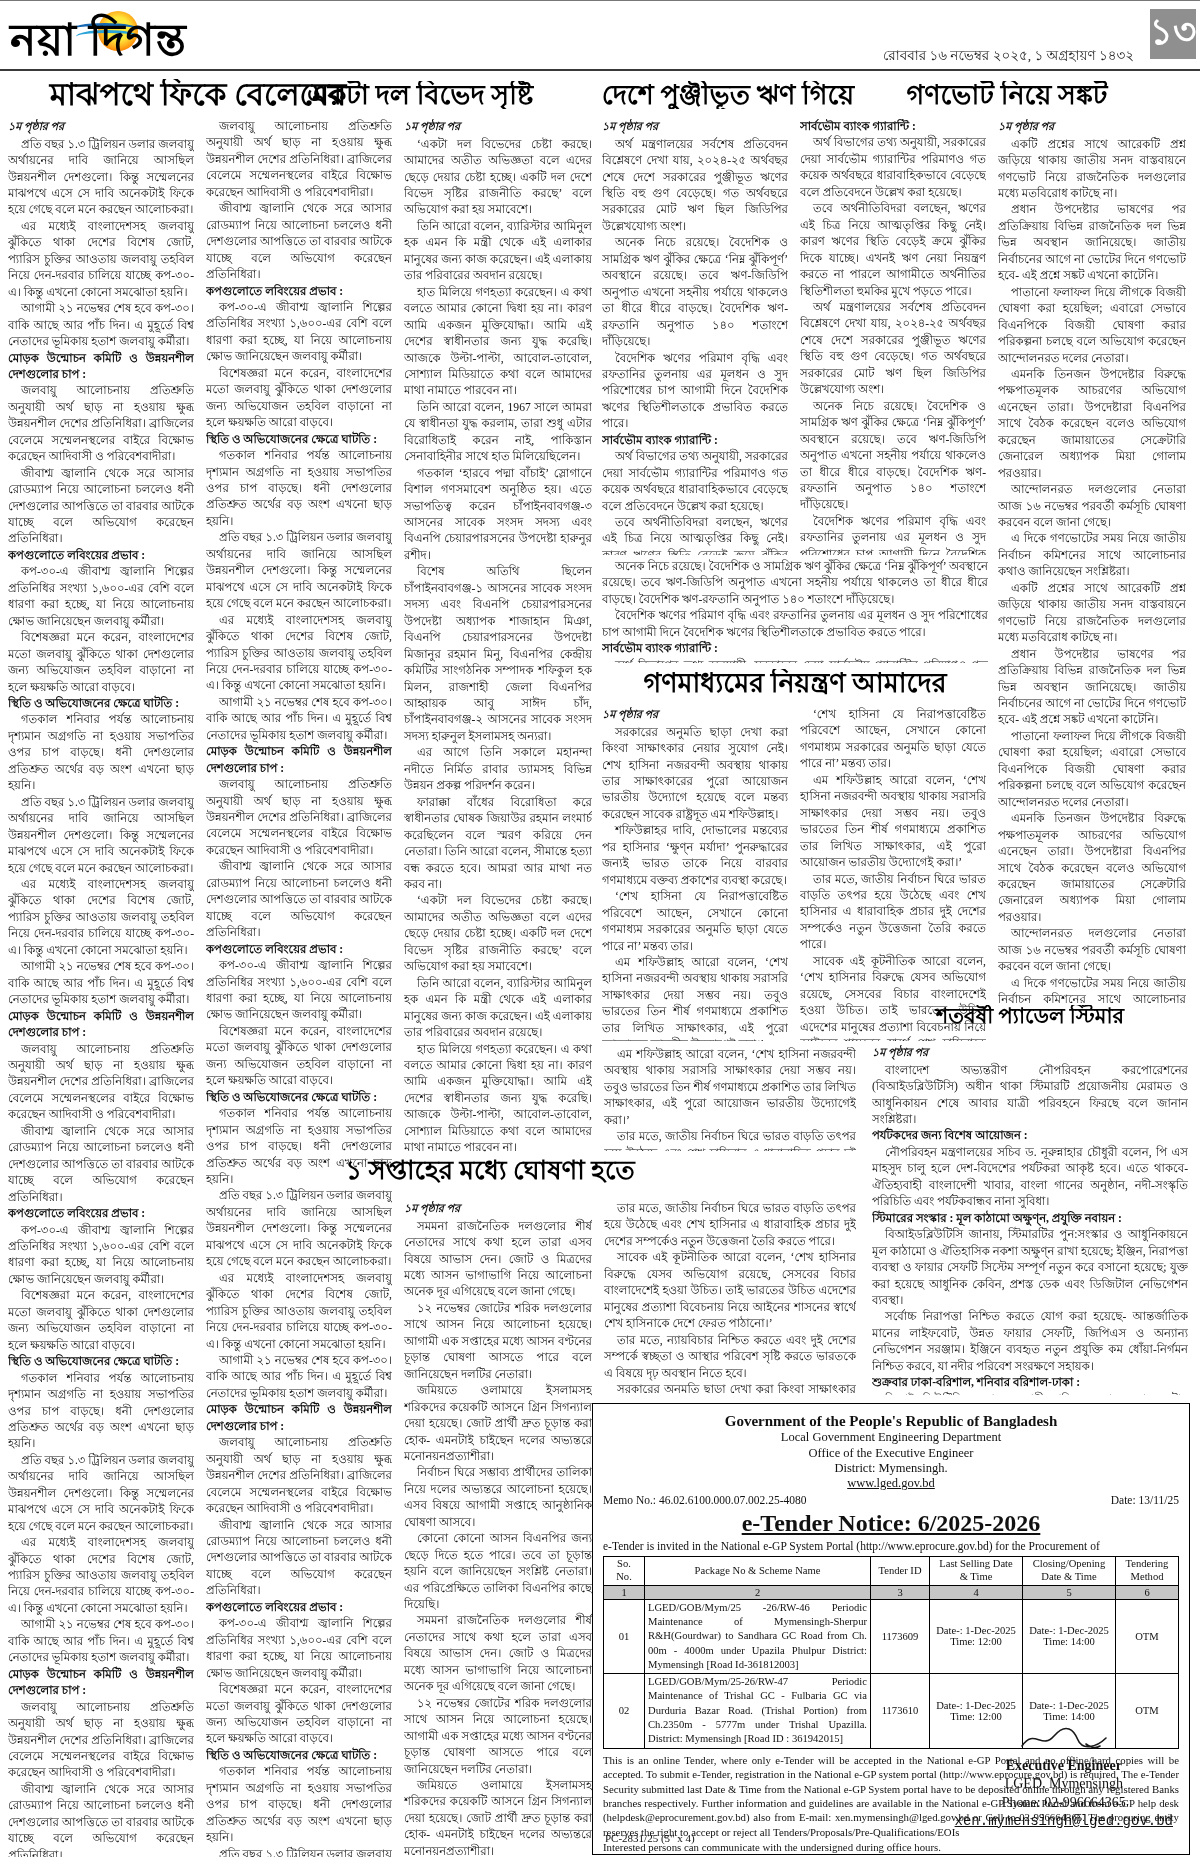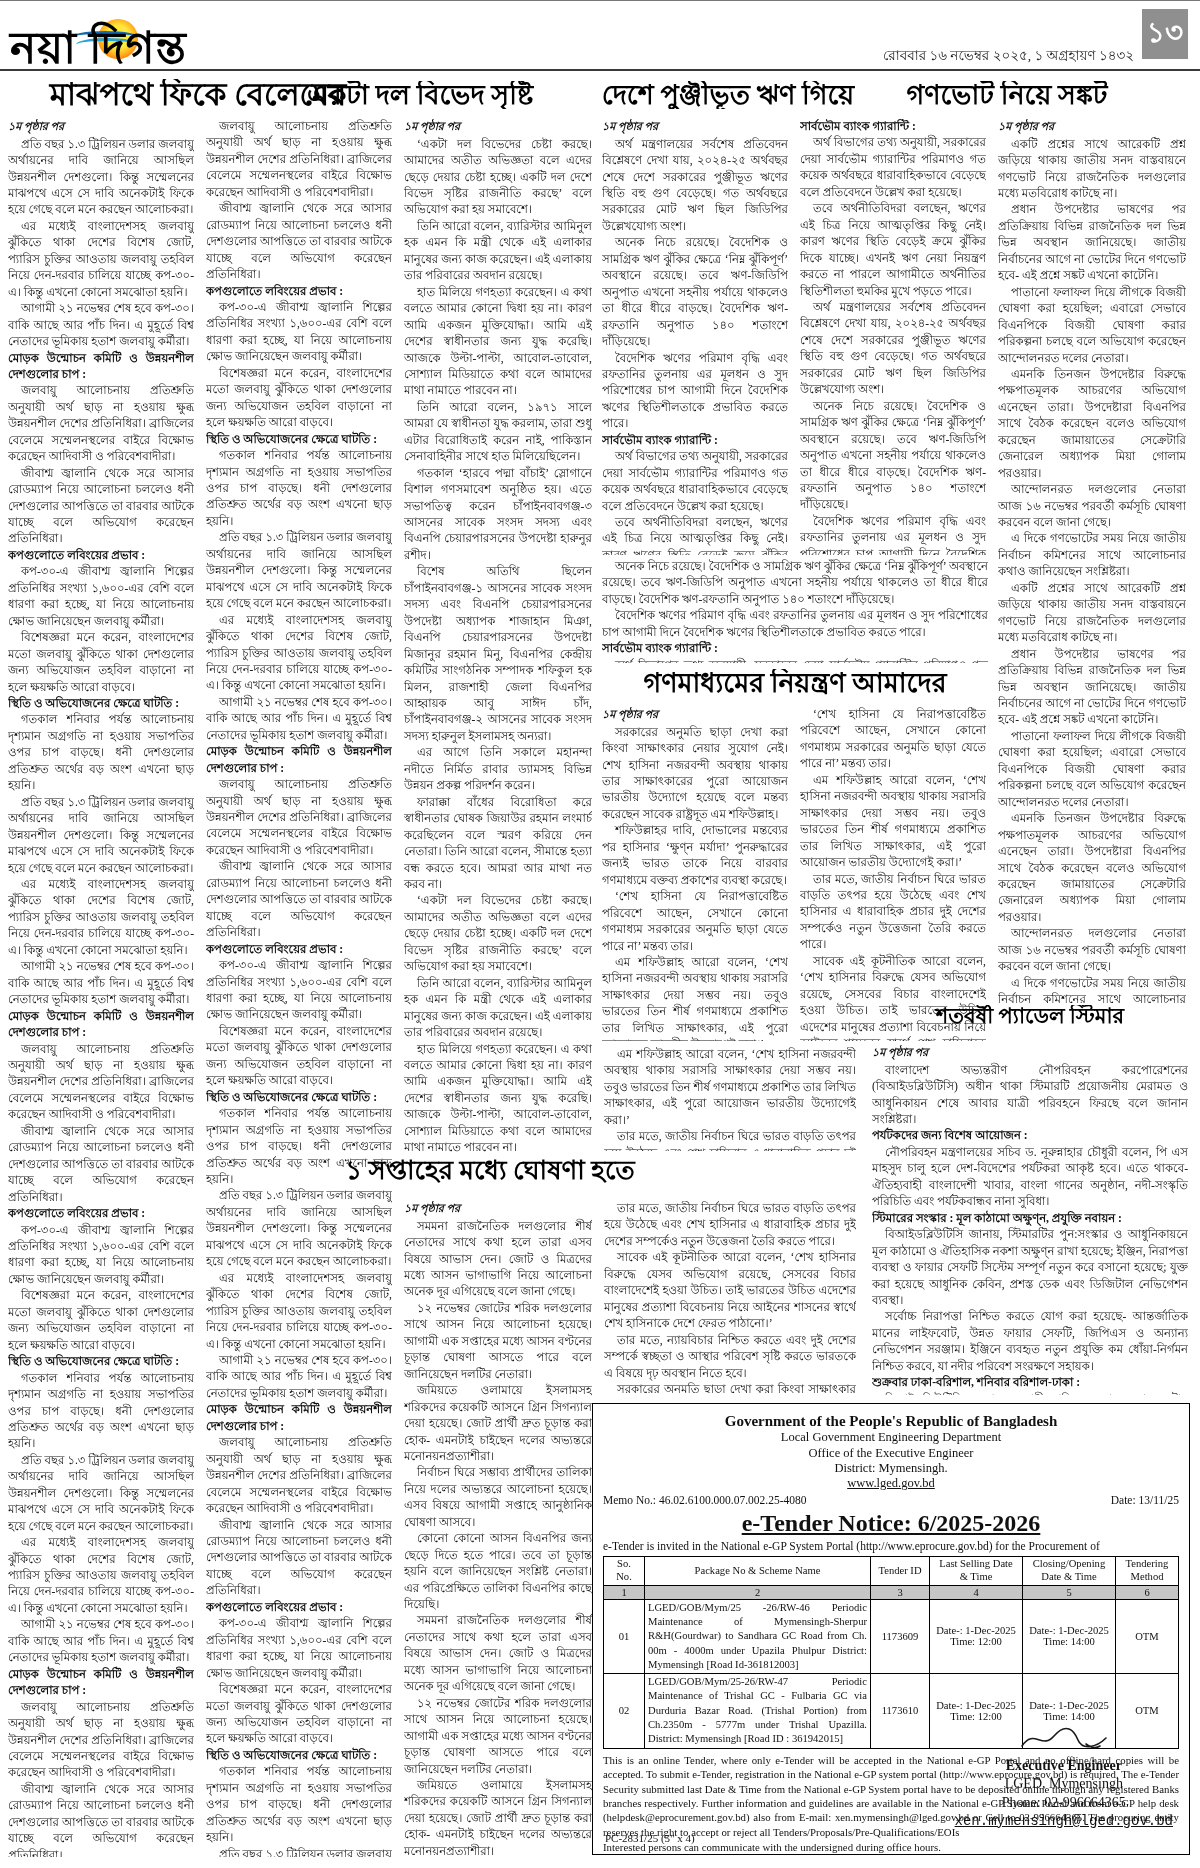--- a/index.html
+++ b/index.html
@@ -1,28 +1,28 @@
 <!DOCTYPE html>
 <html lang="bn"><head>
 <meta charset="utf-8">
 <style>
   html,body{margin:0;padding:0;background:#e8e8e4;}
   #page{position:relative;width:1200px;height:1868px;background:#ffffff;margin:0 auto;
         font-family:"Liberation Serif","DejaVu Serif",serif;color:#111;overflow:hidden;
         box-shadow:0 0 4px rgba(0,0,0,.4);border-right:1px solid #777;border-top:1px solid #777;}
   .abs{position:absolute;}
   
-  #masthead{left:10px;top:20px;width:320px;height:56px;}
+  #masthead{left:10px;top:12px;width:320px;height:56px;}
   .logo-text{position:relative;z-index:2;font-size:44px;font-weight:bold;letter-spacing:1px;color:#000;line-height:56px;}
   .sun{position:absolute;left:88px;top:-2px;width:40px;height:40px;border-radius:50%;z-index:1;
        background:radial-gradient(circle at 50% 45%, #ffe93d 0 38%, #ffb01e 60%, #ff7a00 78%, rgba(255,122,0,0) 80%);}
   .wave{position:absolute;height:10px;border:0;border-top:3px solid #1668b3;border-radius:50%;z-index:1;}
   #dateline{top:44px;right:66px;font-size:13.5px;color:#222;}
-  #pagebadge{top:8px;right:12px;width:46px;height:50px;background:#8f8f8f;color:#fff;
-             font-size:28px;font-weight:bold;display:flex;align-items:center;justify-content:center;}
+  #pagebadge{top:8px;right:4px;width:46px;height:50px;background:#8f8f8f;color:#fff;
+             font-size:36px;font-weight:bold;display:flex;align-items:center;justify-content:center;}
   #headrule{left:0;top:68px;width:1200px;border-top:2px solid #3a3a3a;}
   
   .hl{font-weight:bold;text-align:center;color:#000;line-height:1.05;white-space:nowrap;overflow:hidden;}
   .cont{font-size:11px;font-weight:bold;font-style:italic;margin:0 0 2px 0;}
   
   .colbox{overflow:hidden;font-size:11.6px;line-height:1.42;text-align:justify;}
   .bp{margin:0;text-indent:13px;}
   .bp.bold{font-weight:bold;text-indent:0;}
   
   #tender{left:592px;top:1402px;width:598px;height:452px;border:1.5px solid #000;background:#fff;
@@ -129,21 +129,21 @@
       <p class="bp bold">স্থিতি ও অভিযোজনের ক্ষেত্রে ঘাটতি :</p>
       <p class="bp">গতকাল শনিবার পর্যন্ত আলোচনায় দৃশ্যমান অগ্রগতি না হওয়ায় সভাপতির ওপর চাপ বাড়ছে। ধনী দেশগুলোর প্রতিশ্রুত অর্থের বড় অংশ এখনো ছাড় হয়নি।</p>
       <p class="bp">প্রতি বছর ১.৩ ট্রিলিয়ন ডলার জলবায়ু অর্থায়নের দাবি জানিয়ে আসছিল উন্নয়নশীল দেশগুলো। কিন্তু সম্মেলনের মাঝপথে এসে সে দাবি অনেকটাই ফিকে হয়ে গেছে বলে মনে করছেন আলোচকরা।</p>
     </div>
 
   <div class="abs colbox" style="left:404px;top:118px;width:188px;height:1034px;">
     <p class="cont">১ম পৃষ্ঠার পর</p>
   <p class="bp">‘একটা দল বিভেদের চেষ্টা করছে। আমাদের অতীত অভিজ্ঞতা বলে এদের ছেড়ে দেয়ার চেষ্টা হচ্ছে। একটি দল দেশে বিভেদ সৃষ্টির রাজনীতি করছে’ বলে অভিযোগ করা হয় সমাবেশে।</p>
       <p class="bp">তিনি আরো বলেন, ব্যারিস্টার আমিনুল হক এমন কি মন্ত্রী থেকে এই এলাকার মানুষের জন্য কাজ করেছেন। এই এলাকায় তার পরিবারের অবদান রয়েছে।</p>
       <p class="bp">হাত মিলিয়ে গণহত্যা করেছেন। এ কথা বলতে আমার কোনো দ্বিধা হয় না। কারণ আমি একজন মুক্তিযোদ্ধা। আমি এই দেশের স্বাধীনতার জন্য যুদ্ধ করেছি। আজকে উল্টা-পাল্টা, আবোল-তাবোল, সোশ্যাল মিডিয়াতে কথা বলে আমাদের মাথা নামাতে পারবেন না।</p>
-      <p class="bp">তিনি আরো বলেন, ১৯৭১ সালে আমরা যে স্বাধীনতা যুদ্ধ করলাম, তারা শুধু এটার বিরোধিতাই করেন নাই, পাকিস্তান সেনাবাহিনীর সাথে হাত মিলিয়েছিলেন।</p>
+      <p class="bp">তিনি আরো বলেন, 1967 সালে আমরা যে স্বাধীনতা যুদ্ধ করলাম, তারা শুধু এটার বিরোধিতাই করেন নাই, পাকিস্তান সেনাবাহিনীর সাথে হাত মিলিয়েছিলেন।</p>
       <p class="bp">গতকাল ‘হারবে পদ্মা বাঁচাই’ স্লোগানে বিশাল গণসমাবেশ অনুষ্ঠিত হয়। এতে সভাপতিত্ব করেন চাঁপাইনবাবগঞ্জ-৩ আসনের সাবেক সংসদ সদস্য এবং বিএনপি চেয়ারপারসনের উপদেষ্টা হারুনুর রশীদ।</p>
       <p class="bp">বিশেষ অতিথি ছিলেন চাঁপাইনবাবগঞ্জ-১ আসনের সাবেক সংসদ সদস্য এবং বিএনপি চেয়ারপারসনের উপদেষ্টা অধ্যাপক শাজাহান মিঞা, বিএনপি চেয়ারপারসনের উপদেষ্টা মিজানুর রহমান মিনু, বিএনপির কেন্দ্রীয় কমিটির সাংগঠনিক সম্পাদক শফিকুল হক মিলন, রাজশাহী জেলা বিএনপির আহ্বায়ক আবু সাঈদ চাঁদ, চাঁপাইনবাবগঞ্জ-২ আসনের সাবেক সংসদ সদস্য হারুনুল ইসলামসহ অন্যরা।</p>
       <p class="bp">এর আগে তিনি সকালে মহানন্দা নদীতে নির্মিত রাবার ড্যামসহ বিভিন্ন উন্নয়ন প্রকল্প পরিদর্শন করেন।</p>
       <p class="bp">ফারাক্কা বাঁধের বিরোধিতা করে স্বাধীনতার ঘোষক জিয়াউর রহমান লংমার্চ করেছিলেন বলে স্মরণ করিয়ে দেন নেতারা। তিনি আরো বলেন, সীমান্তে হত্যা বন্ধ করতে হবে। আমরা আর মাথা নত করব না।</p>
       <p class="bp">‘একটা দল বিভেদের চেষ্টা করছে। আমাদের অতীত অভিজ্ঞতা বলে এদের ছেড়ে দেয়ার চেষ্টা হচ্ছে। একটি দল দেশে বিভেদ সৃষ্টির রাজনীতি করছে’ বলে অভিযোগ করা হয় সমাবেশে।</p>
       <p class="bp">তিনি আরো বলেন, ব্যারিস্টার আমিনুল হক এমন কি মন্ত্রী থেকে এই এলাকার মানুষের জন্য কাজ করেছেন। এই এলাকায় তার পরিবারের অবদান রয়েছে।</p>
       <p class="bp">হাত মিলিয়ে গণহত্যা করেছেন। এ কথা বলতে আমার কোনো দ্বিধা হয় না। কারণ আমি একজন মুক্তিযোদ্ধা। আমি এই দেশের স্বাধীনতার জন্য যুদ্ধ করেছি। আজকে উল্টা-পাল্টা, আবোল-তাবোল, সোশ্যাল মিডিয়াতে কথা বলে আমাদের মাথা নামাতে পারবেন না।</p>
     </div>
 
   <div class="abs colbox" style="left:602px;top:118px;width:186px;height:436px;">

